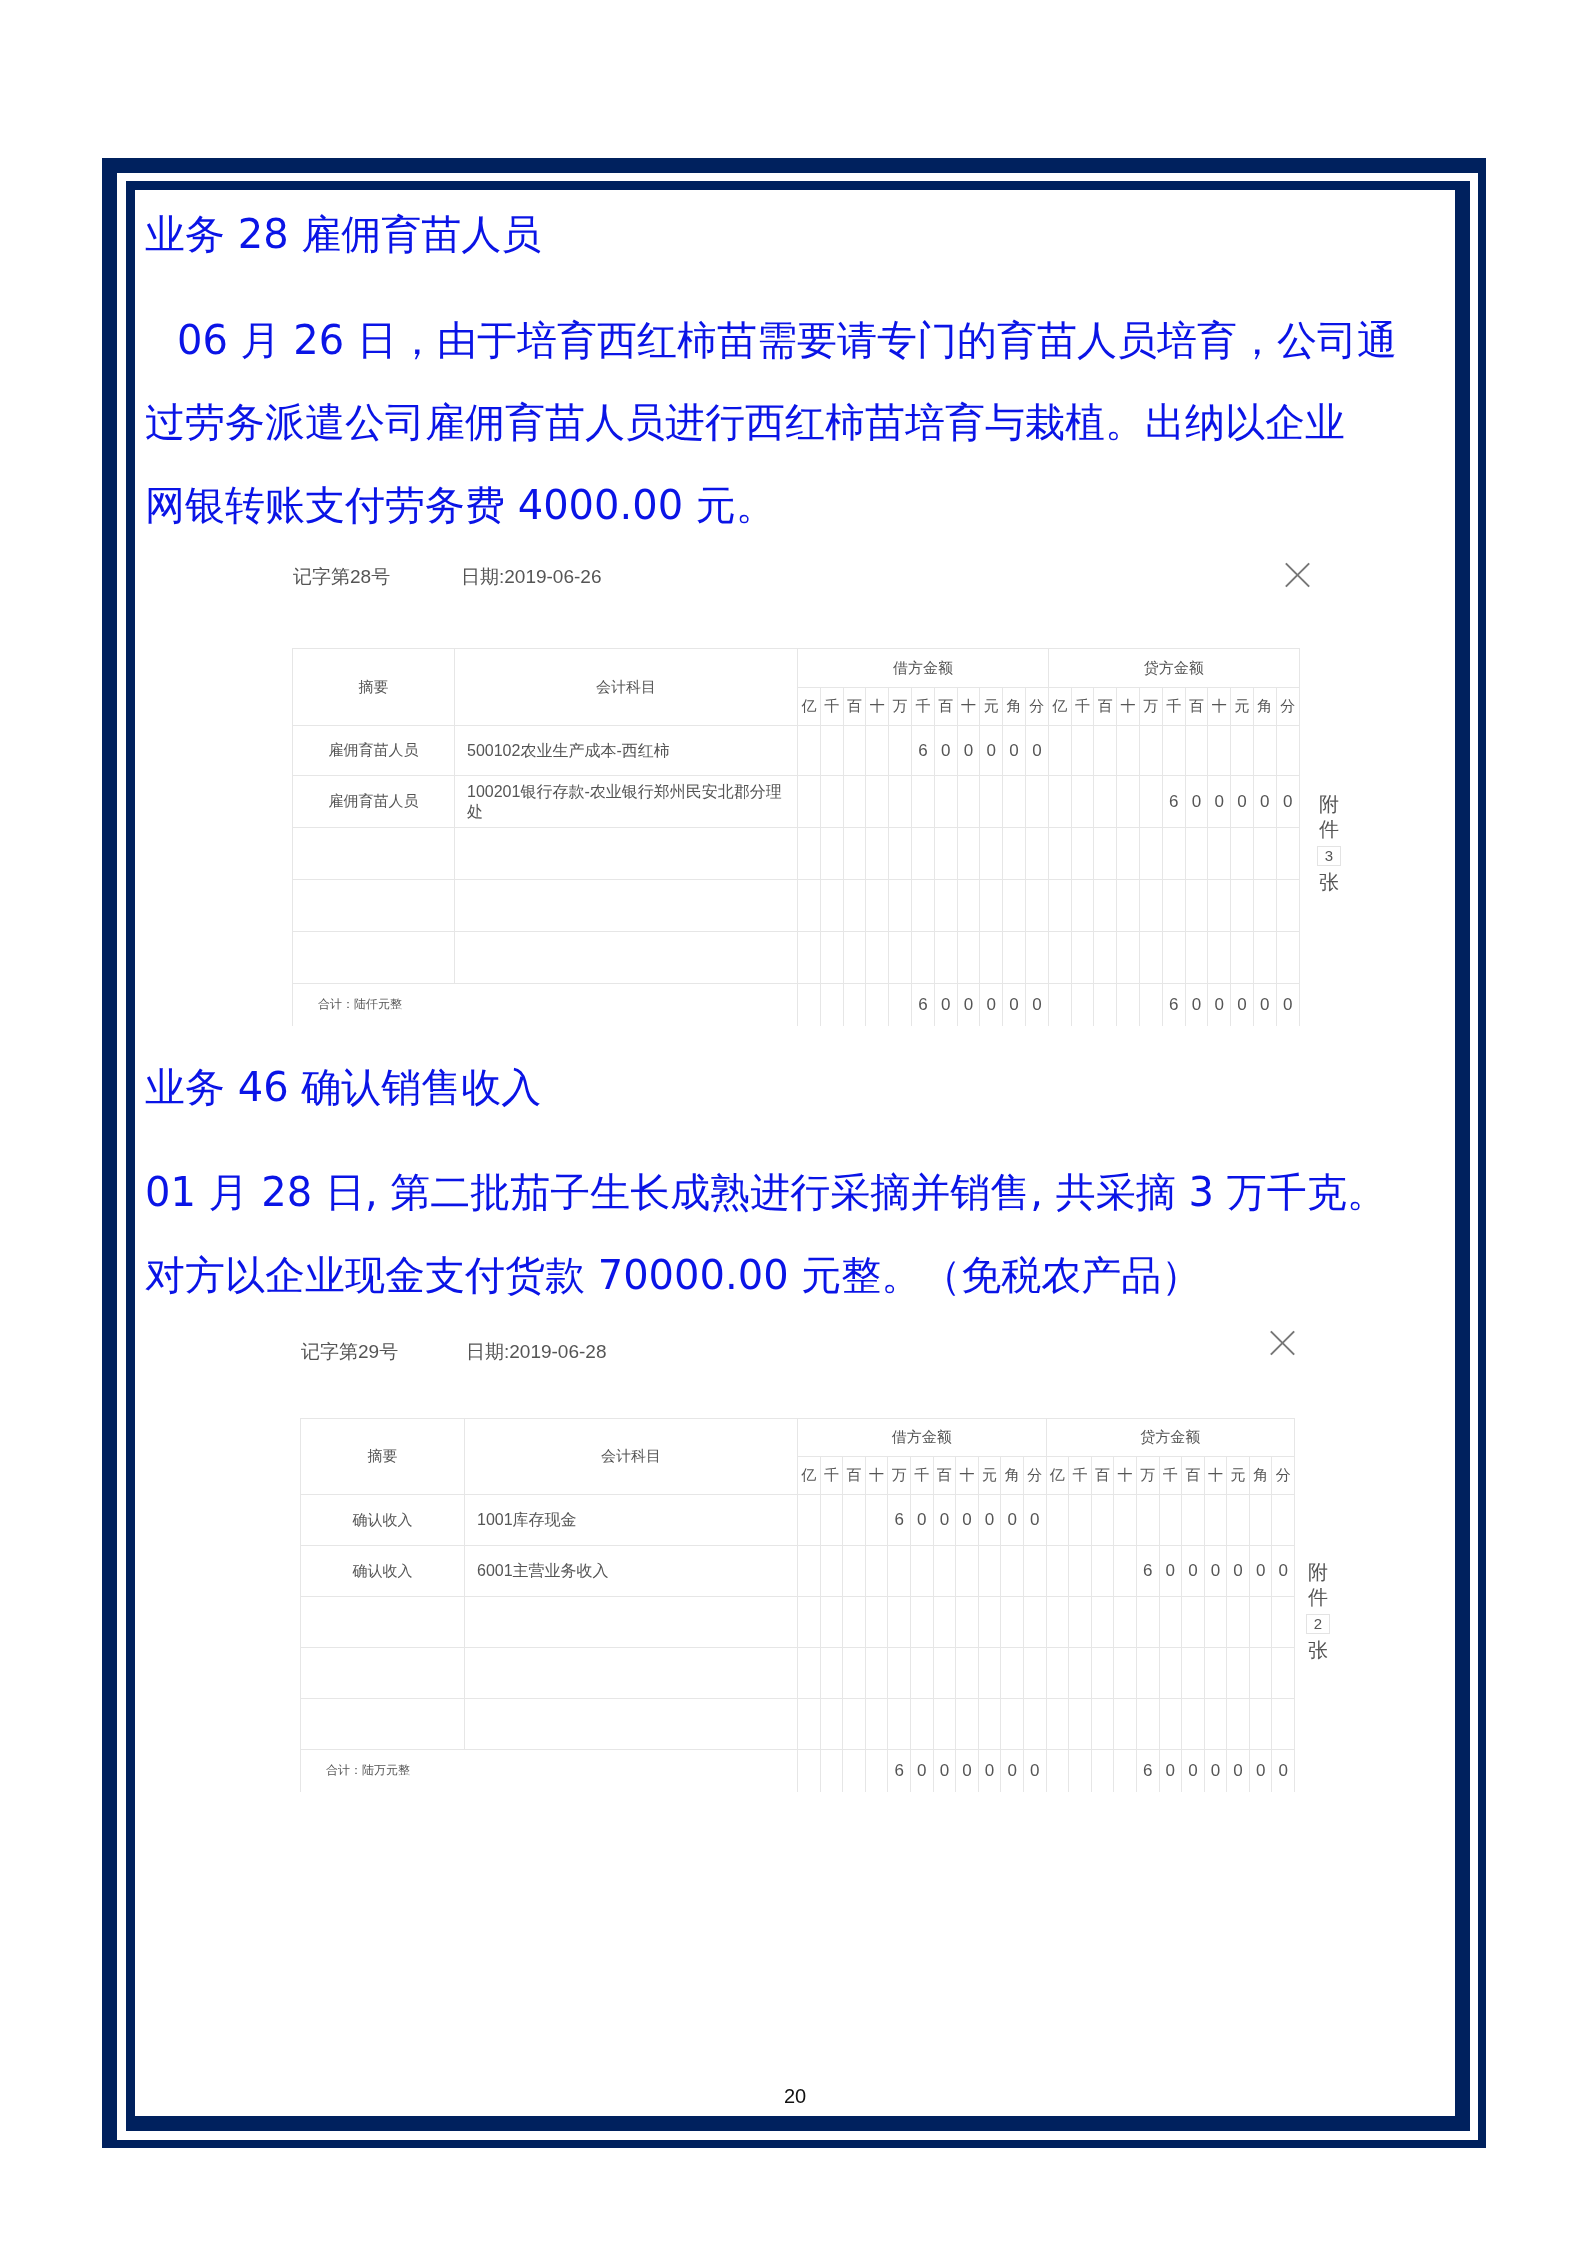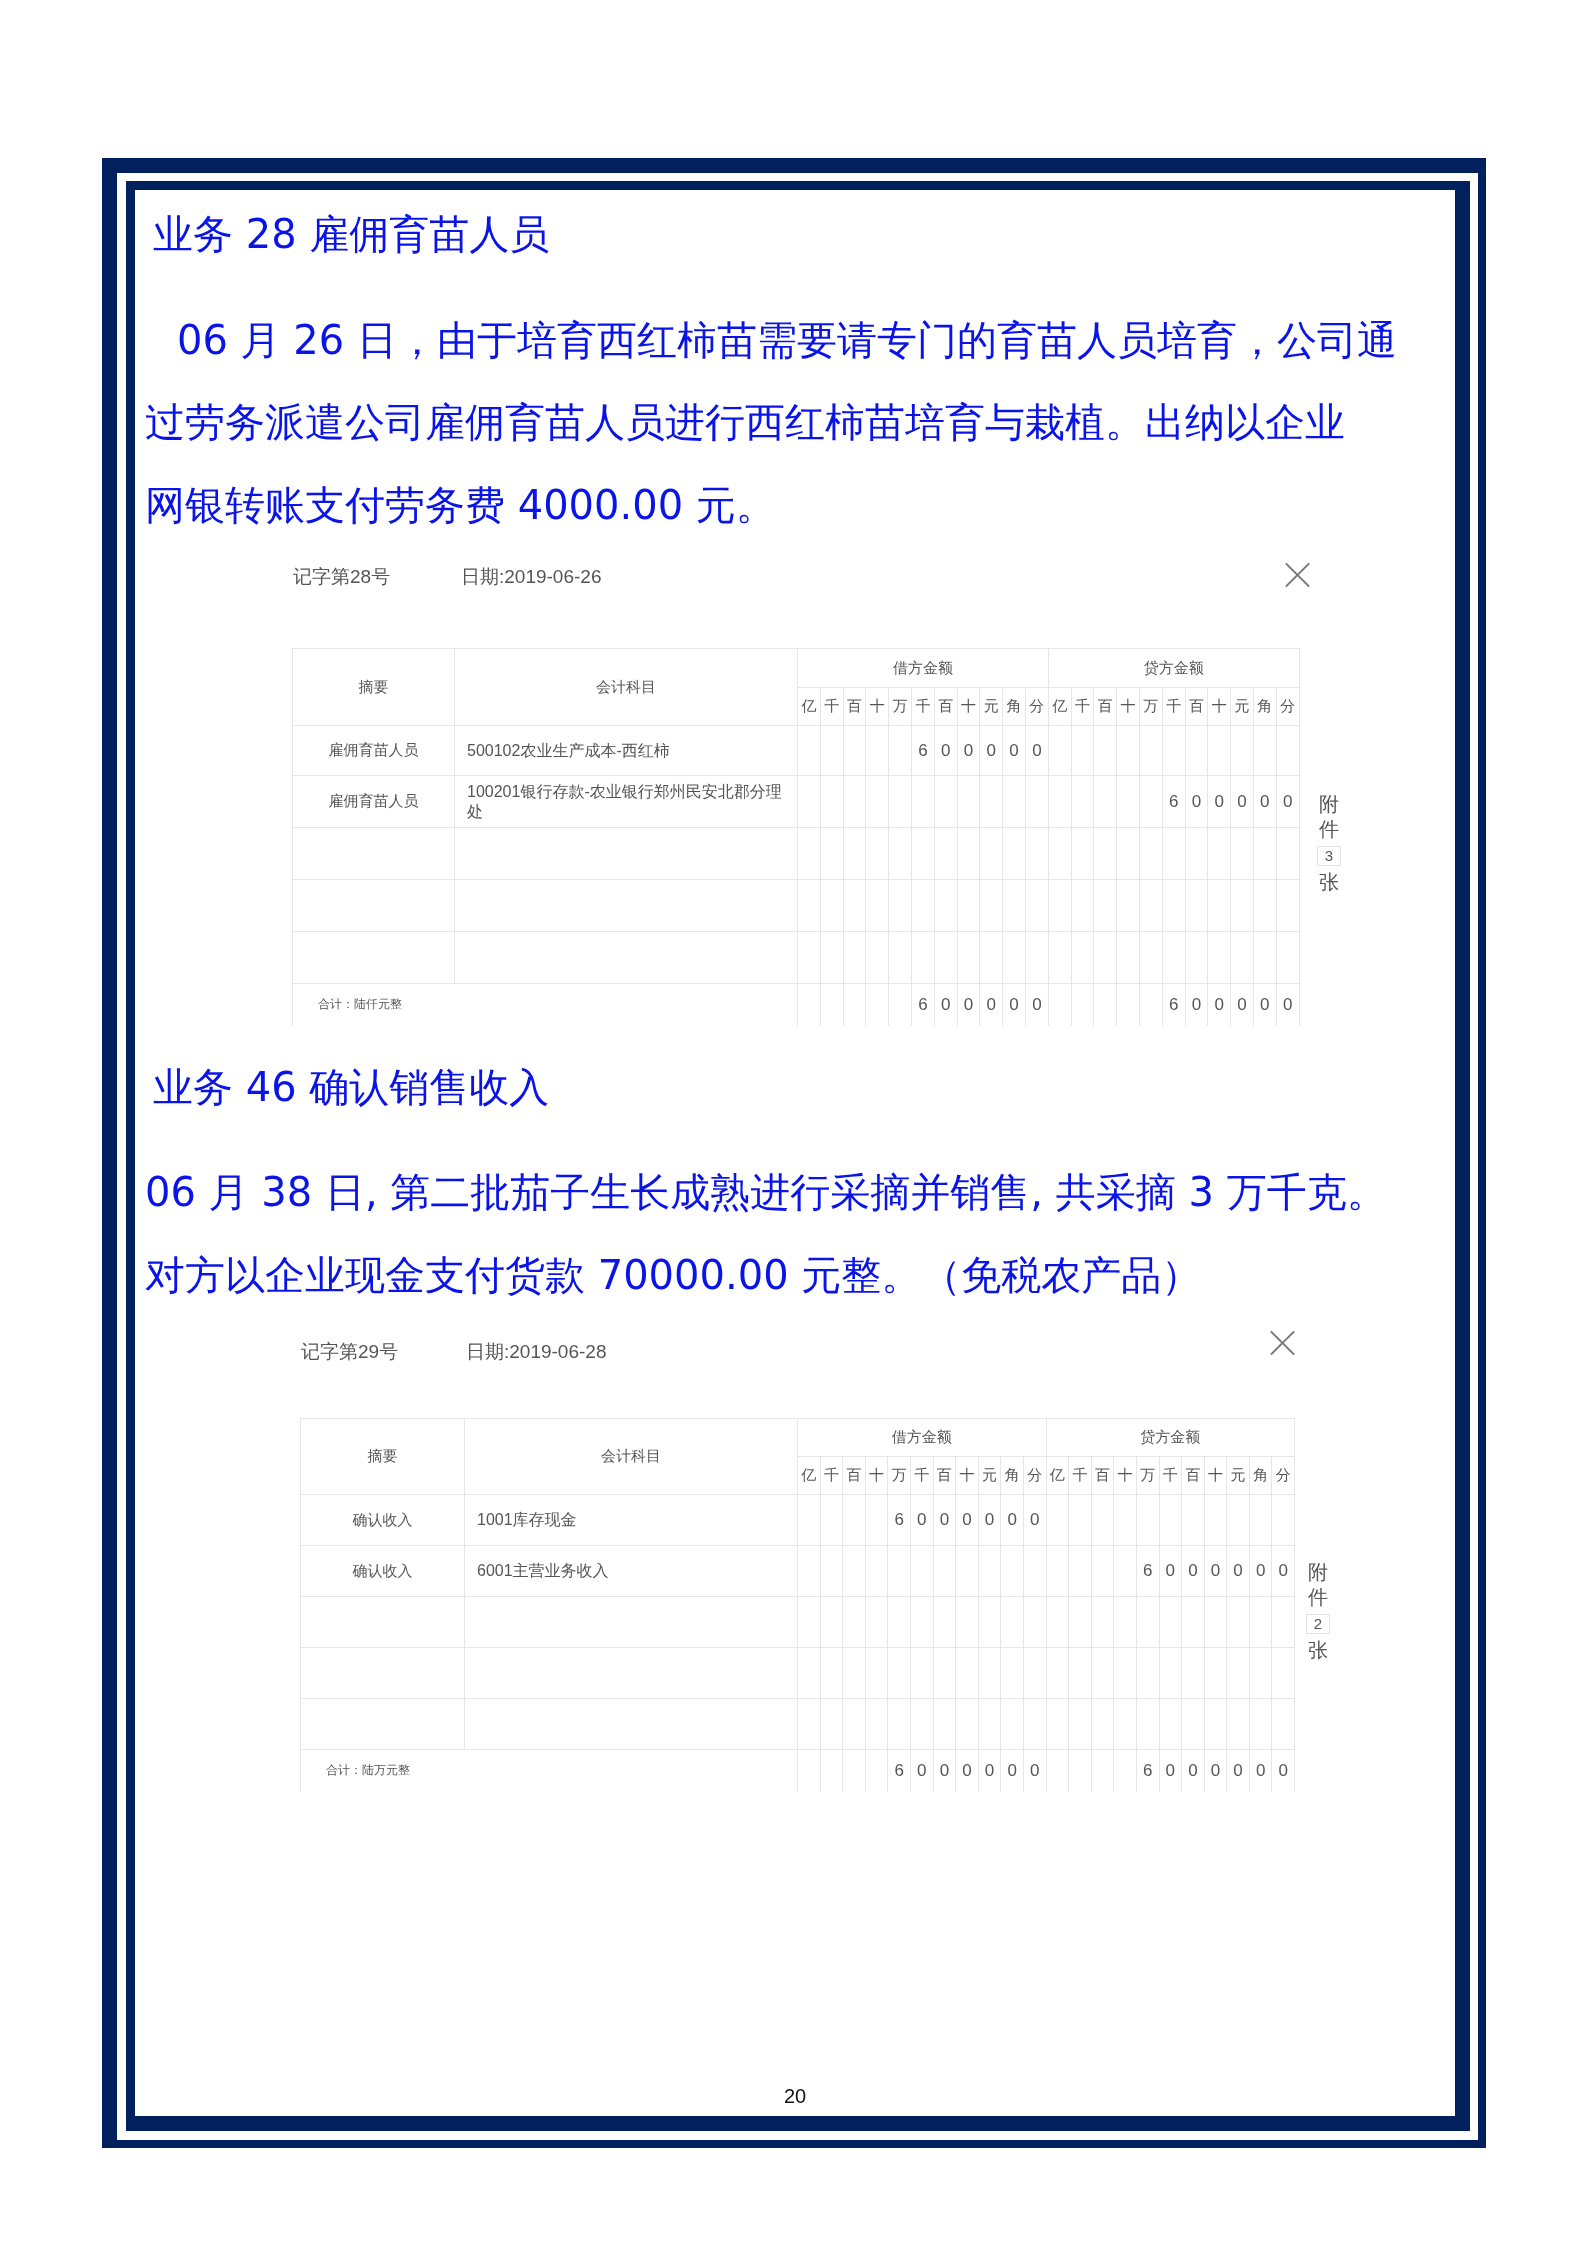--- a/index.html
+++ b/index.html
@@ -10,21 +10,21 @@
   .frame-outer-top { position: absolute; left: 102px; top: 158px; width: 1384px; height: 15px; background: #00215e; }
   .frame-outer-left { position: absolute; left: 102px; top: 158px; width: 15px; height: 1990px; background: #00215e; }
   .frame-outer-right { position: absolute; left: 1478px; top: 158px; width: 8px; height: 1990px; background: #00215e; }
   .frame-outer-bottom { position: absolute; left: 102px; top: 2140px; width: 1384px; height: 8px; background: #00215e; }
 
   .frame-inner-top { position: absolute; left: 126px; top: 181px; width: 1344px; height: 9px; background: #00215e; }
   .frame-inner-left { position: absolute; left: 126px; top: 181px; width: 9px; height: 1950px; background: #00215e; }
   .frame-inner-right { position: absolute; left: 1455px; top: 181px; width: 15px; height: 1950px; background: #00215e; }
   .frame-inner-bottom { position: absolute; left: 126px; top: 2116px; width: 1344px; height: 15px; background: #00215e; }
 
-  .heading { position: absolute; left: 153px; color: #0a14e6; font-size: 40px; line-height: 48px;
+  .heading { position: absolute; left: 145px; color: #0a14e6; font-size: 40px; line-height: 48px;
              font-family: "DejaVu Sans", "Liberation Sans", sans-serif; white-space: nowrap; }
   .para { position: absolute; left: 145px; color: #0a14e6; font-size: 40px; line-height: 48px;
           white-space: nowrap; letter-spacing: 0px; }
 
   .voucher-head { position: absolute; font-size: 19px; color: #555; white-space: nowrap;
                   font-family: Liberation Sans, sans-serif; }
   .close-x { position: absolute; width: 26px; height: 26px; }
   .close-x::before, .close-x::after { content: ""; position: absolute; left: -3px; top: 12px; width: 33px; height: 2px; background: #777; }
   .close-x::before { transform: rotate(45deg); }
   .close-x::after { transform: rotate(-45deg); }
@@ -290,21 +290,21 @@
     </table>
   </div>
 <div class="attach" style="left:1317px; top:792px;">
   <span style="display:block">附</span>
   <span style="display:block">件</span>
   <span class="attach-box">3</span>
   <span style="display:block">张</span>
 </div>
 
 <div class="heading" style="top:1063px;">业务 46 确认销售收入</div>
-<div class="para" style="top:1168px;">06 月 38 日, 第二批茄子生长成熟进行采摘并销售, 共采摘 3 万千克。</div>
+<div class="para" style="top:1168px;">01 月 28 日, 第二批茄子生长成熟进行采摘并销售, 共采摘 3 万千克。</div>
 <div class="para" style="top:1251px;">对方以企业现金支付货款 70000.00 元整。（免税农产品）</div>
 
 <div class="voucher-head" style="left:301px; top:1339px;">记字第29号</div>
 <div class="voucher-head" style="left:466px; top:1339px;">日期:2019-06-28</div>
 <div class="close-x" style="left:1269px; top:1330px;"></div>
 
 <div id="vt1">
     <table class="vtable" style="left: 300px; top: 1418px;">
       <colgroup>
         <col style="width:164px">

